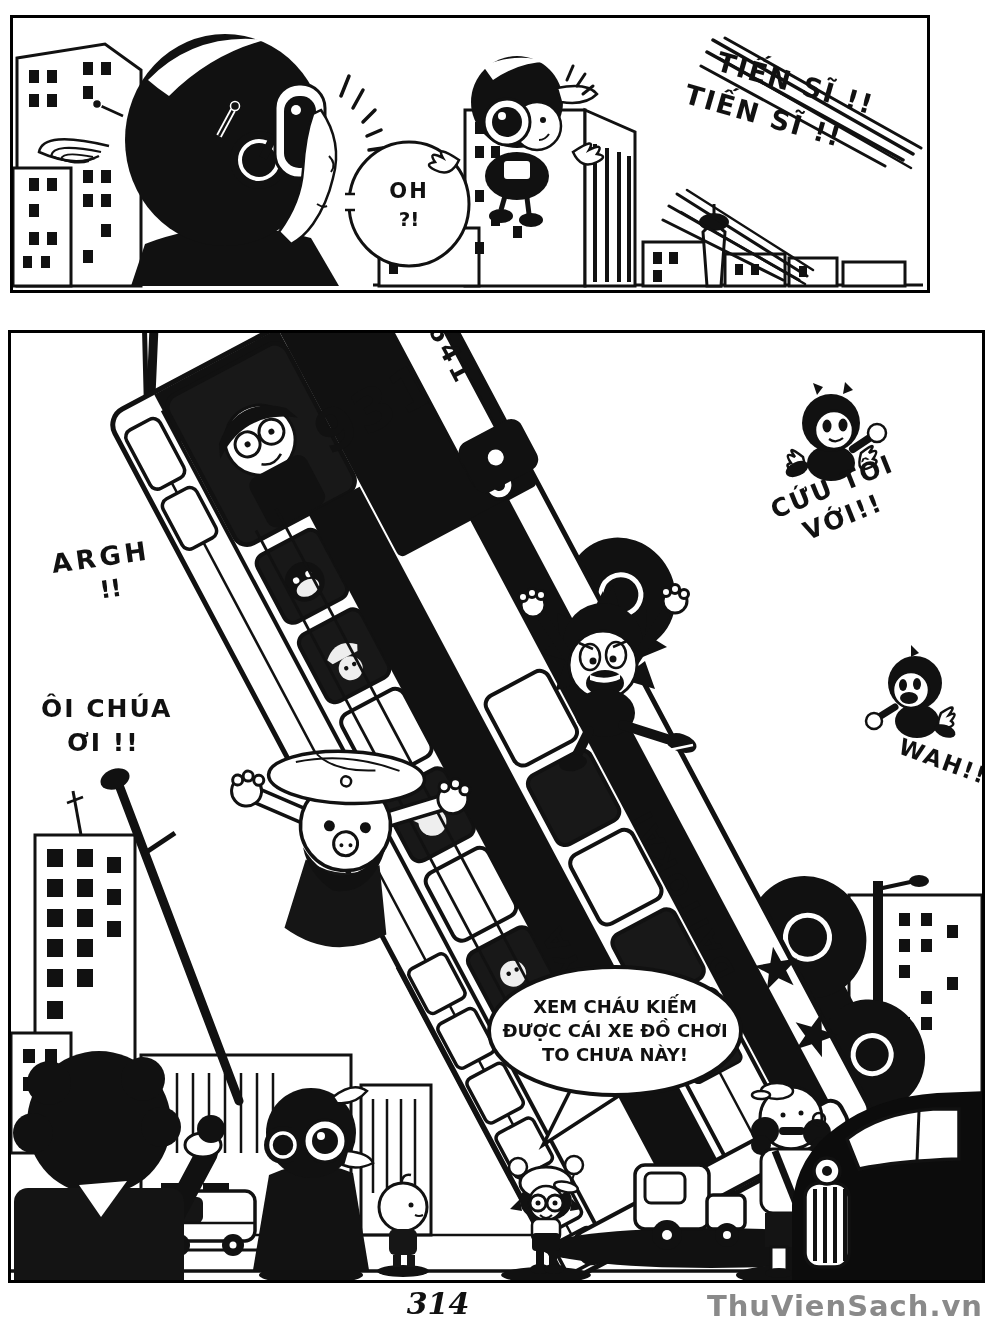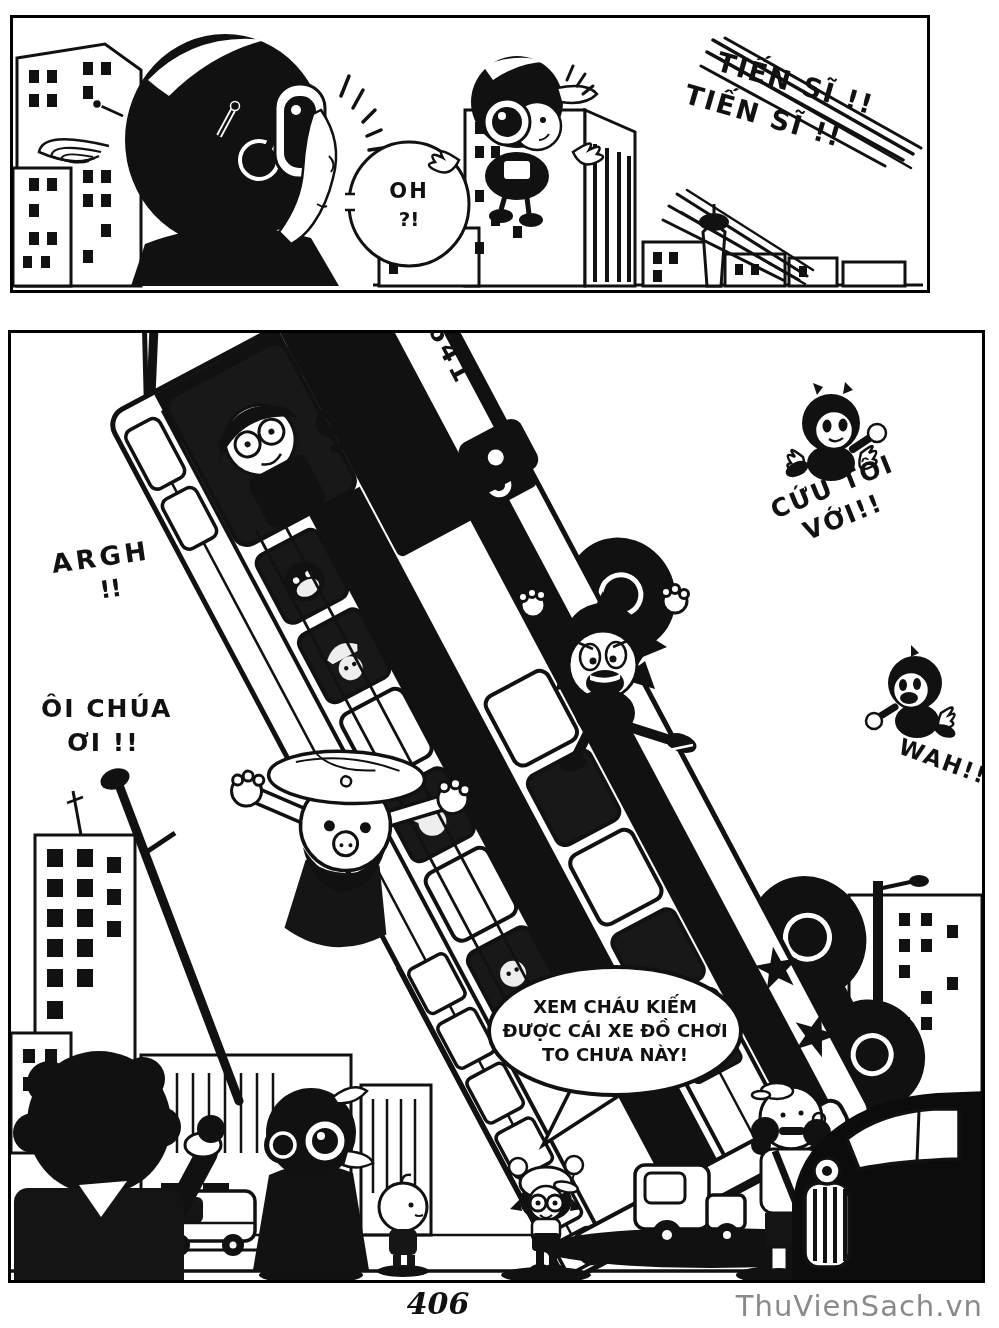--- a/index.html
+++ b/index.html
@@ -10,21 +10,21 @@
   .panel{position:absolute;border:3px solid #000;background:#fff;overflow:hidden;}
   .panel svg{display:block;}
   svg text{fill:#111;font-family:"DejaVu Sans",sans-serif;font-weight:bold;}
   .footer-page{
     position:absolute;left:388px;top:1286px;width:100px;text-align:center;
     font-family:"DejaVu Serif",serif;font-style:italic;font-weight:bold;
     font-size:30px;color:#111;
   }
   .footer-mark{
     position:absolute;right:16px;top:1289px;
-    font-family:"DejaVu Sans",sans-serif;font-size:29px;font-weight:normal;
+    font-family:"DejaVu Sans",sans-serif;font-size:29px;font-weight:bold;
     color:#8a8a8a;letter-spacing:1px;
   }
 </style>
 </head>
 <body>
 
 <div class="page">
 
   <div class="panel" style="left:10px;top:15px;width:914px;height:272px;">
   <svg width="914" height="272" viewBox="0 0 914 272">
@@ -625,15 +625,15 @@
     <g transform="translate(764,186) rotate(-22)">
       <text x="0" y="0" font-size="25" letter-spacing="2">CỨU TÔI</text>
       <text x="22" y="32" font-size="25" letter-spacing="2">VỚI!!</text>
     </g>
     <g transform="translate(886,420) rotate(20)">
       <text x="0" y="0" font-size="23" letter-spacing="2">WAH!!</text>
     </g>
   </svg>
   </div>
 
-  <div class="footer-page">406</div>
+  <div class="footer-page">314</div>
   <div class="footer-mark">ThuVienSach.vn</div>
 </div>
 
 </body></html>

